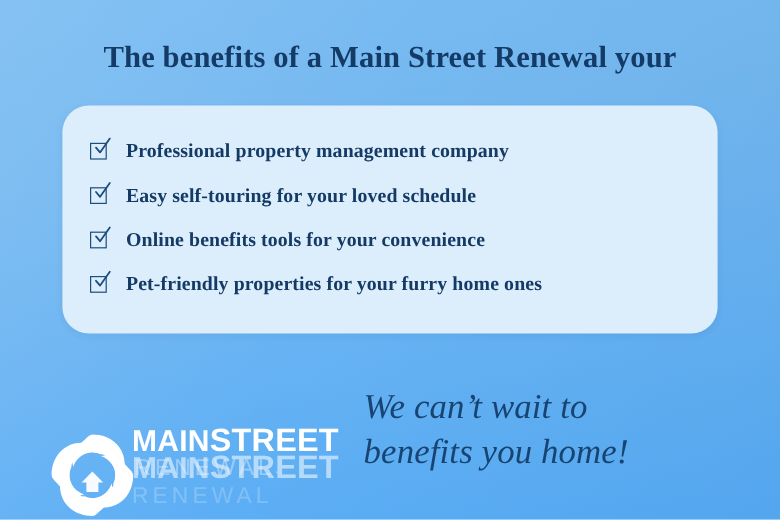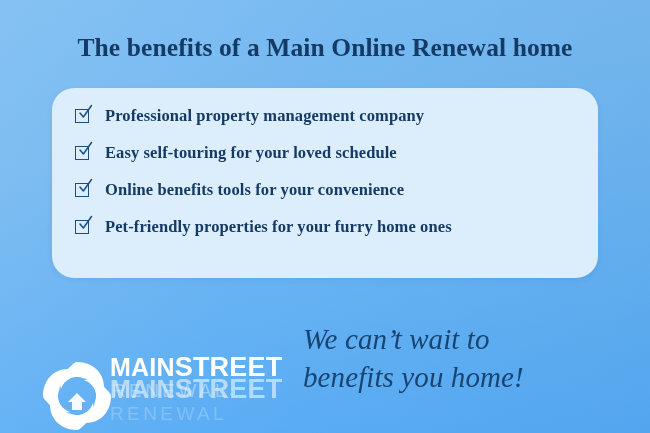--- a/index.html
+++ b/index.html
@@ -47,20 +47,21 @@
     background:#dcedfb;
     border-radius:22px;
     box-shadow:0 2px 6px rgba(20,58,102,.07);
     padding:20px 0 0 0;
   }
 
   .list{ list-style:none; }
 
   .item{
     display:flex;
+    align-items:center;
     height:37px;
     padding-left:23px;
   }
 
   .chk{
     flex:0 0 auto;
     width:17px; height:17px;
     position:relative;
     margin-right:13px;
   }
@@ -153,21 +154,21 @@
     line-height:1.31;
     letter-spacing:.1px;
     white-space:nowrap;
   }
 </style>
 </head>
 <body>
 
 <div class="bg-sheen"></div>
 
-<div class="title">The benefits of a Main Online Renewal home</div>
+<div class="title">The benefits of a Main Street Renewal your</div>
 
 <div class="card">
   <ul class="list">
 
     <li class="item">
       <span class="chk">
         <span class="box"></span>
         <span class="tick">
           <svg width="14" height="15" viewBox="0 0 14 15">
             <path d="M2 8 L5.4 12 L13.5 0.5" fill="none" stroke="#1b4d7e" stroke-width="1.5" stroke-linecap="round" stroke-linejoin="round"></path>

